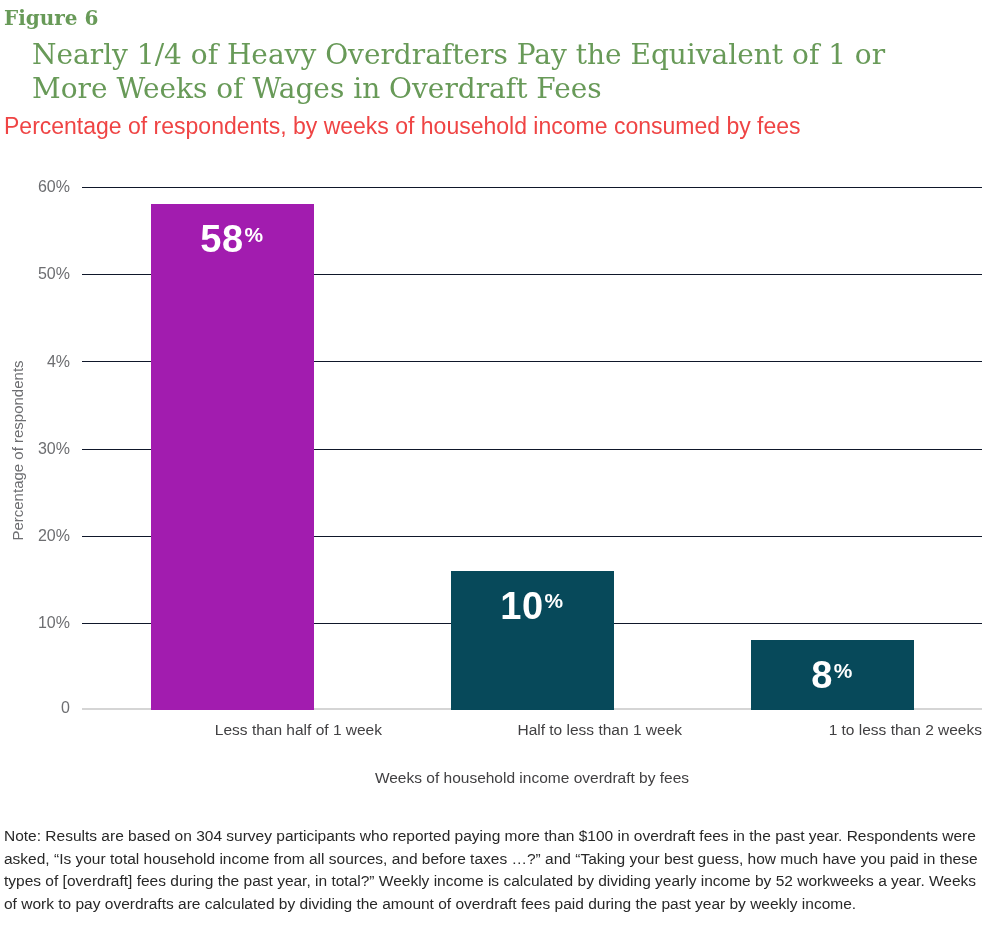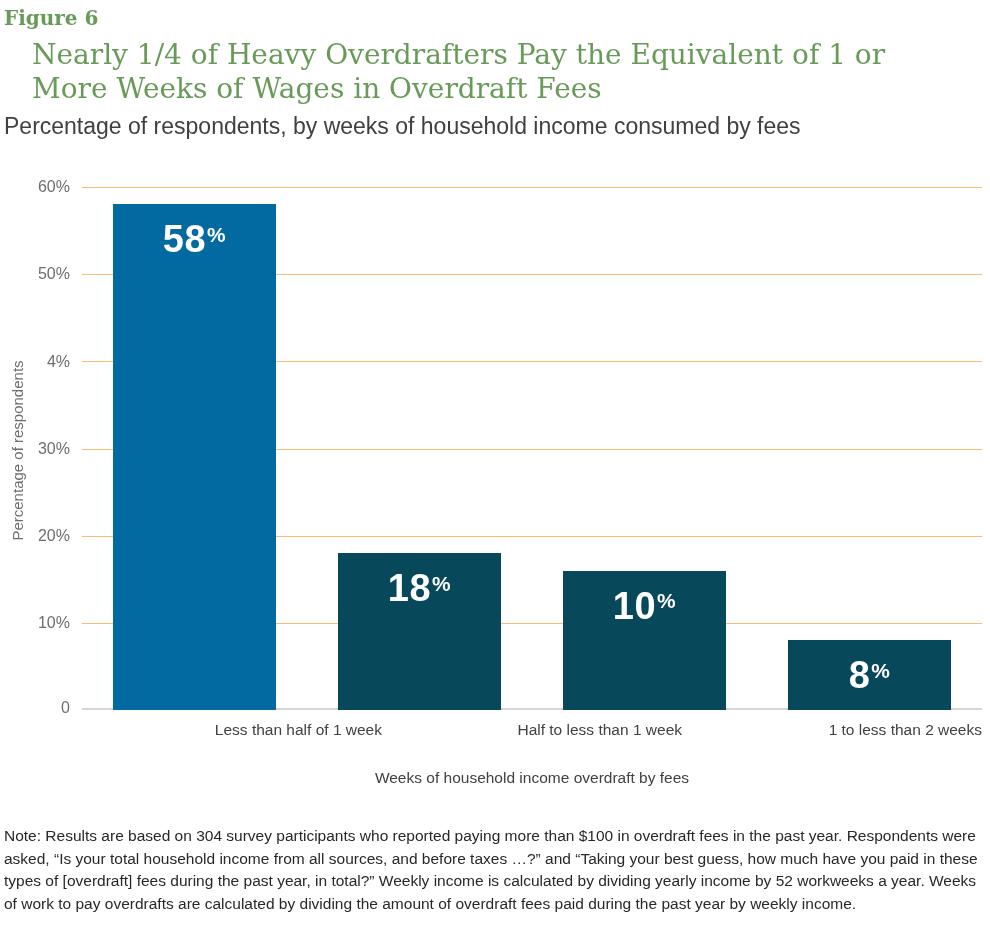--- a/index.html
+++ b/index.html
@@ -62,21 +62,21 @@
     position: relative;
     margin-left: 78px;
     width: 900px;
     height: 523px;
   }
   .gridline {
     position: absolute;
     left: 0;
     right: 0;
     height: 1px;
-    background: #fdba74;
+    background: #0f172a;
   }
   .gridline.g0 { top: 0; }
   .gridline.g1 { top: 16.667%; }
   .gridline.g2 { top: 33.333%; }
   .gridline.g3 { top: 50%; }
   .gridline.g4 { top: 66.667%; }
   .gridline.g5 { top: 83.333%; }
   .gridline.g6 { top: auto; bottom: 0; height: 2px; background: #d5d5d5; }
   .y-tick {
     position: absolute;
@@ -151,21 +151,21 @@
     color: #282828;
   }
 </style>
 </head>
 <body>
 
 <div class="page">
 
   <h3 class="figure-label" style="color: rgb(104, 154, 88);">Figure 6</h3>
   <h1 class="chart-title" style="color: rgb(104, 154, 88); margin-left: 28px;">Nearly 1/4 of Heavy Overdrafters Pay the Equivalent of 1 or More Weeks of Wages in Overdraft Fees</h1>
-  <h2 class="chart-subtitle" style="color: #404040;">Percentage of respondents, by weeks of household income consumed by fees</h2>
+  <h2 class="chart-subtitle" style="color: #ef4444;">Percentage of respondents, by weeks of household income consumed by fees</h2>
 
   <div class="chart-area">
     <div class="y-axis-title">Percentage of respondents</div>
 
     <div class="plot">
       <div class="gridline g0">
         <span class="y-tick">60%</span>
       </div>
       <div class="gridline g1">
         <span class="y-tick">50%</span>
@@ -181,27 +181,22 @@
       </div>
       <div class="gridline g5">
         <span class="y-tick">10%</span>
       </div>
       <div class="gridline g6">
         <span class="y-tick">0</span>
       </div>
 
       <div class="bars">
         <div class="bar-slot">
-          <div class="bar" style="height: 96.6667%; background: #0369a1;">
+          <div class="bar" style="height: 96.6667%; background: #a21caf;">
             <div class="bar-value"><span>58</span><span class="pct">%</span></div>
-          </div>
-        </div>
-        <div class="bar-slot">
-          <div class="bar" style="height: 30%; background: rgb(7, 73, 90);">
-            <div class="bar-value"><span>18</span><span class="pct">%</span></div>
           </div>
         </div>
         <div class="bar-slot">
           <div class="bar" style="height: 26.6667%; background: rgb(7, 73, 90);">
             <div class="bar-value"><span>10</span><span class="pct">%</span></div>
           </div>
         </div>
         <div class="bar-slot">
           <div class="bar" style="height: 13.3333%; background: rgb(7, 73, 90);">
             <div class="bar-value"><span>8</span><span class="pct">%</span></div>

